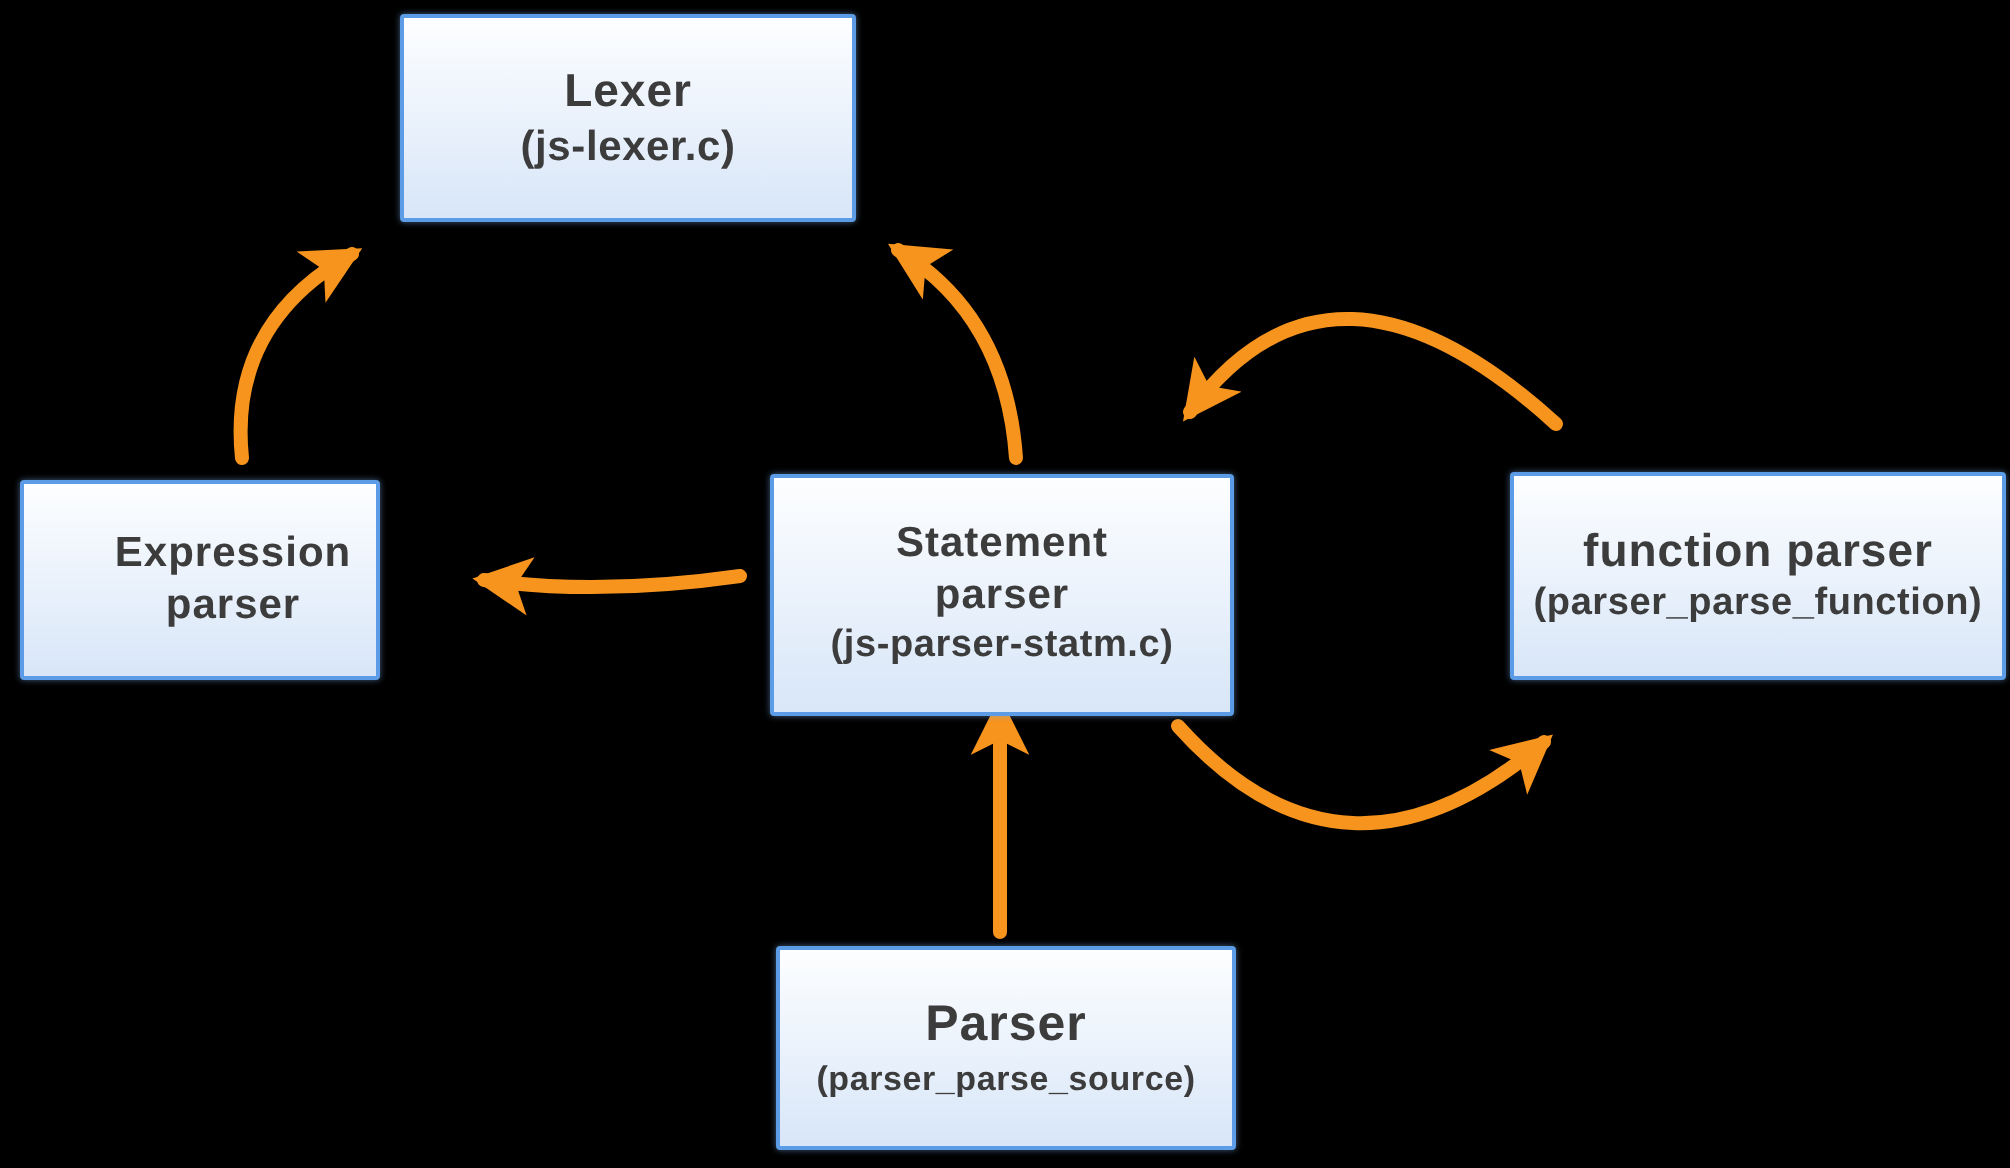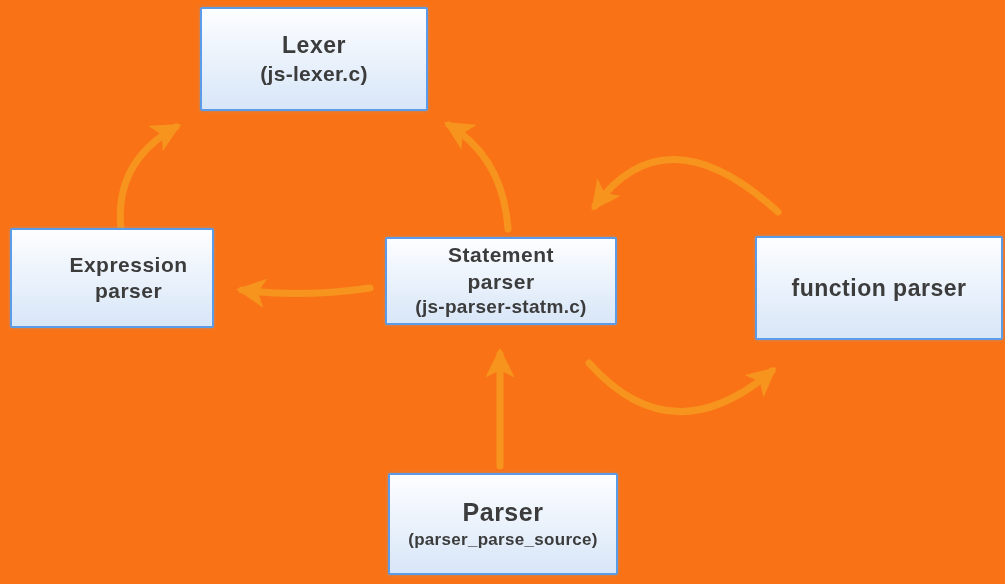--- a/index.html
+++ b/index.html
@@ -5,21 +5,21 @@
   html, body {
     margin: 0;
     padding: 0;
     background: #ffffff;
     font-family: "Liberation Sans", sans-serif;
   }
   .canvas {
     position: relative;
     width: 1005px;
     height: 584px;
-    background: #f97316;
+    background: #000000;
     overflow: hidden;
   }
   .arrows {
     position: absolute;
     left: 0; top: 0;
     width: 1005px;
     height: 584px;
     pointer-events: none;
   }
   .arrow {
@@ -80,33 +80,34 @@
     <path class="arrow" marker-end="url(#ah)" d="M 778 212 Q 666 110 595 206"></path>
     <path class="arrow" marker-end="url(#ah)" d="M 589 363 Q 672 456 772 371"></path>
     <path class="arrow" marker-end="url(#ah)" d="M 500 466 L 500 354"></path>
   </svg>
 
   <div class="node node-lexer" style="left:200px; top:7px; width:228px; height:104px;">
     <div class="title">Lexer</div>
     <div class="subtitle">(js-lexer.c)</div>
   </div>
 
-  <div class="node node-expression-parser" style="left:10px; top:228px; width:204px; height:100px;padding-left:33px;">
+  <div class="node node-expression-parser" style="left:10px; top:240px; width:180px; height:100px;padding-left:33px;">
     <div class="title">Expression</div>
     <div class="title">parser</div>
   </div>
 
-  <div class="node node-statement-parser" style="left:385px; top:237px; width:232px; height:88px;">
+  <div class="node node-statement-parser" style="left:385px; top:237px; width:232px; height:121px;">
     <div class="title">Statement</div>
     <div class="title">parser</div>
     <div class="subtitle">(js-parser-statm.c)</div>
   </div>
 
   <div class="node node-function-parser" style="left:755px; top:236px; width:248px; height:104px;">
     <div class="title">function parser</div>
+    <div class="subtitle">(parser_parse_function)</div>
   </div>
 
   <div class="node node-parser" style="left:388px; top:473px; width:230px; height:102px;">
     <div class="title">Parser</div>
     <div class="subtitle">(parser_parse_source)</div>
   </div>
 
 </div>
 
 </body></html>

